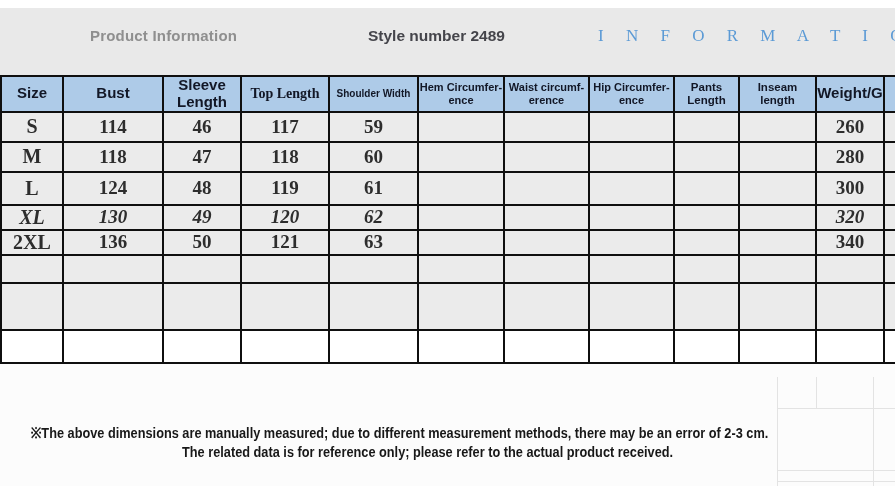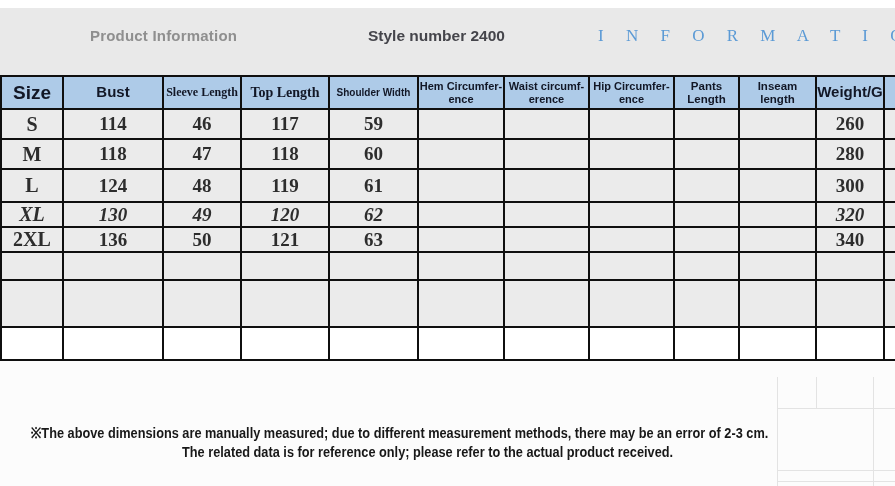--- a/index.html
+++ b/index.html
@@ -26,23 +26,23 @@
     border-collapse:collapse;table-layout:fixed;
   }
   .size-table th,.size-table td{
     border:2px solid #0f0f0f;text-align:center;vertical-align:middle;
     padding:0;overflow:hidden;
   }
   .size-table th{
     background:var(--hdr-bg,#aecbe8);color:#121726;font-weight:700;
     white-space:pre-line;line-height:1.12;font-family:"Liberation Sans",sans-serif;
   }
-  .size-table th:nth-child(1){font-size:19px;}
+  .size-table th:nth-child(1){font-size:15px;}
   .size-table th:nth-child(2){font-size:15px;margin-left:13px;}
-  .size-table th:nth-child(3){font-size:12px;font-family:Liberation Serif, serif;}
+  .size-table th:nth-child(3){font-size:15px;}
   .size-table th:nth-child(4){font-size:14px;font-family:Liberation Serif, serif;}
   .size-table th:nth-child(5){font-size:10px;}
   .size-table th:nth-child(6),
   .size-table th:nth-child(7),
   .size-table th:nth-child(8){font-size:11px;}
   .size-table th:nth-child(9){font-size:11.5px;}
   .size-table th:nth-child(10){font-size:11.5px;}
   .size-table th:nth-child(11){font-size:15px;}
   .size-table td{
     background:var(--row-bg,#ebebeb);
@@ -65,21 +65,21 @@
   .gl.h{height:1px;}
 </style>
 </head>
 <body>
 
 <div class="page">
   <div class="top-strip"></div>
   <div class="band"></div>
 
   <div class="title-left">Product Information</div>
-  <div class="title-center">Style number 2400</div>
+  <div class="title-center">Style number 2489</div>
   <div class="title-right">I N F O R M A T I O</div>
 
   <table class="size-table">
       <colgroup>
         <col style="width: 62px;">
         <col style="width: 100px;">
         <col style="width: 78px;">
         <col style="width: 88px;">
         <col style="width: 89px;">
         <col style="width: 86px;">

